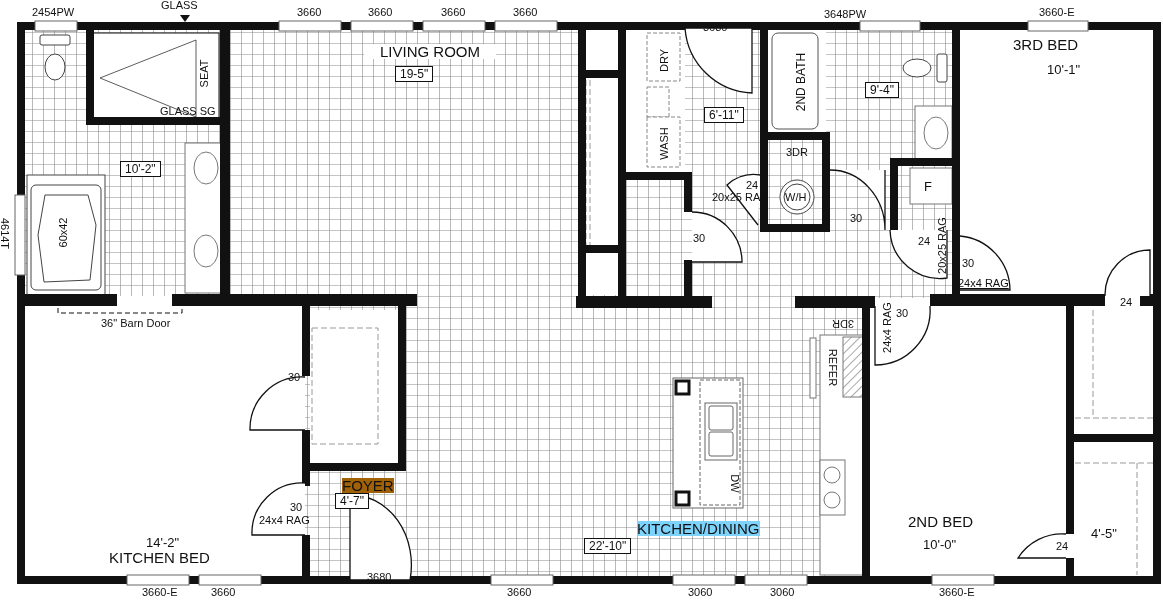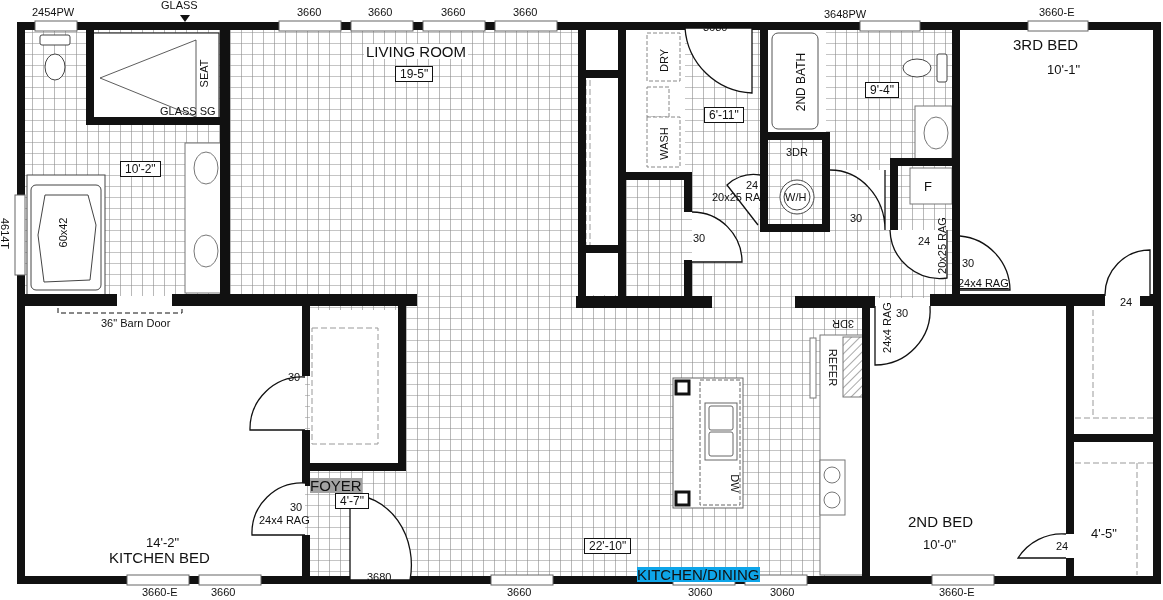--- a/index.html
+++ b/index.html
@@ -221,29 +221,29 @@
 
 <span class="lbl win vert-cw" style="left:-11px;top:228px">4614T</span>
 
 <span class="lbl win" style="left:142px;top:587px">3660-E</span>
 <span class="lbl win" style="left:211px;top:587px">3660</span>
 <span class="lbl win" style="left:507px;top:587px">3660</span>
 <span class="lbl win" style="left:688px;top:587px">3060</span>
 <span class="lbl win" style="left:770px;top:587px">3060</span>
 <span class="lbl win" style="left:939px;top:587px">3660-E</span>
 
-<span class="lbl room" style="left:364px;top:44px;background:#fff;padding:0 2px">LIVING ROOM</span>
+<span class="lbl room" style="left:364px;top:44px;background:#fff;padding:0 16px">LIVING ROOM</span>
 <span class="lbl boxed" style="left:395px;top:66px">19-5"</span>
 <span class="lbl boxed" style="left:120px;top:161px">10'-2"</span>
 <span class="lbl dim" style="left:146px;top:536px">14'-2"</span>
 <span class="lbl room" style="left:109px;top:550px">KITCHEN BED</span>
-<span class="lbl room" style="left:310px;top:478px;background:#a3a3a3">FOYER</span>
+<span class="lbl room" style="left:342px;top:478px;background:#a16207">FOYER</span>
 <span class="lbl boxed" style="left:335px;top:493px">4'-7"</span>
 <span class="lbl boxed" style="left:584px;top:538px">22'-10"</span>
-<span class="lbl room" style="left:637px;top:567px;background:#0ea5e9">KITCHEN/DINING</span>
+<span class="lbl room" style="left:637px;top:521px;background:#7dd3fc">KITCHEN/DINING</span>
 <span class="lbl boxed" style="left:704px;top:107px">6'-11"</span>
 <span class="lbl small vert" style="left:772px;top:76px;font-size:12px">2ND BATH</span>
 <span class="lbl boxed" style="left:865px;top:82px">9'-4"</span>
 <span class="lbl room" style="left:1013px;top:37px">3RD BED</span>
 <span class="lbl dim" style="left:1047px;top:63px">10'-1"</span>
 <span class="lbl room" style="left:908px;top:514px">2ND BED</span>
 <span class="lbl dim" style="left:923px;top:538px">10'-0"</span>
 <span class="lbl dim" style="left:1091px;top:527px">4'-5"</span>
 
 <span class="lbl small vert" style="left:191px;top:68px">SEAT</span>

